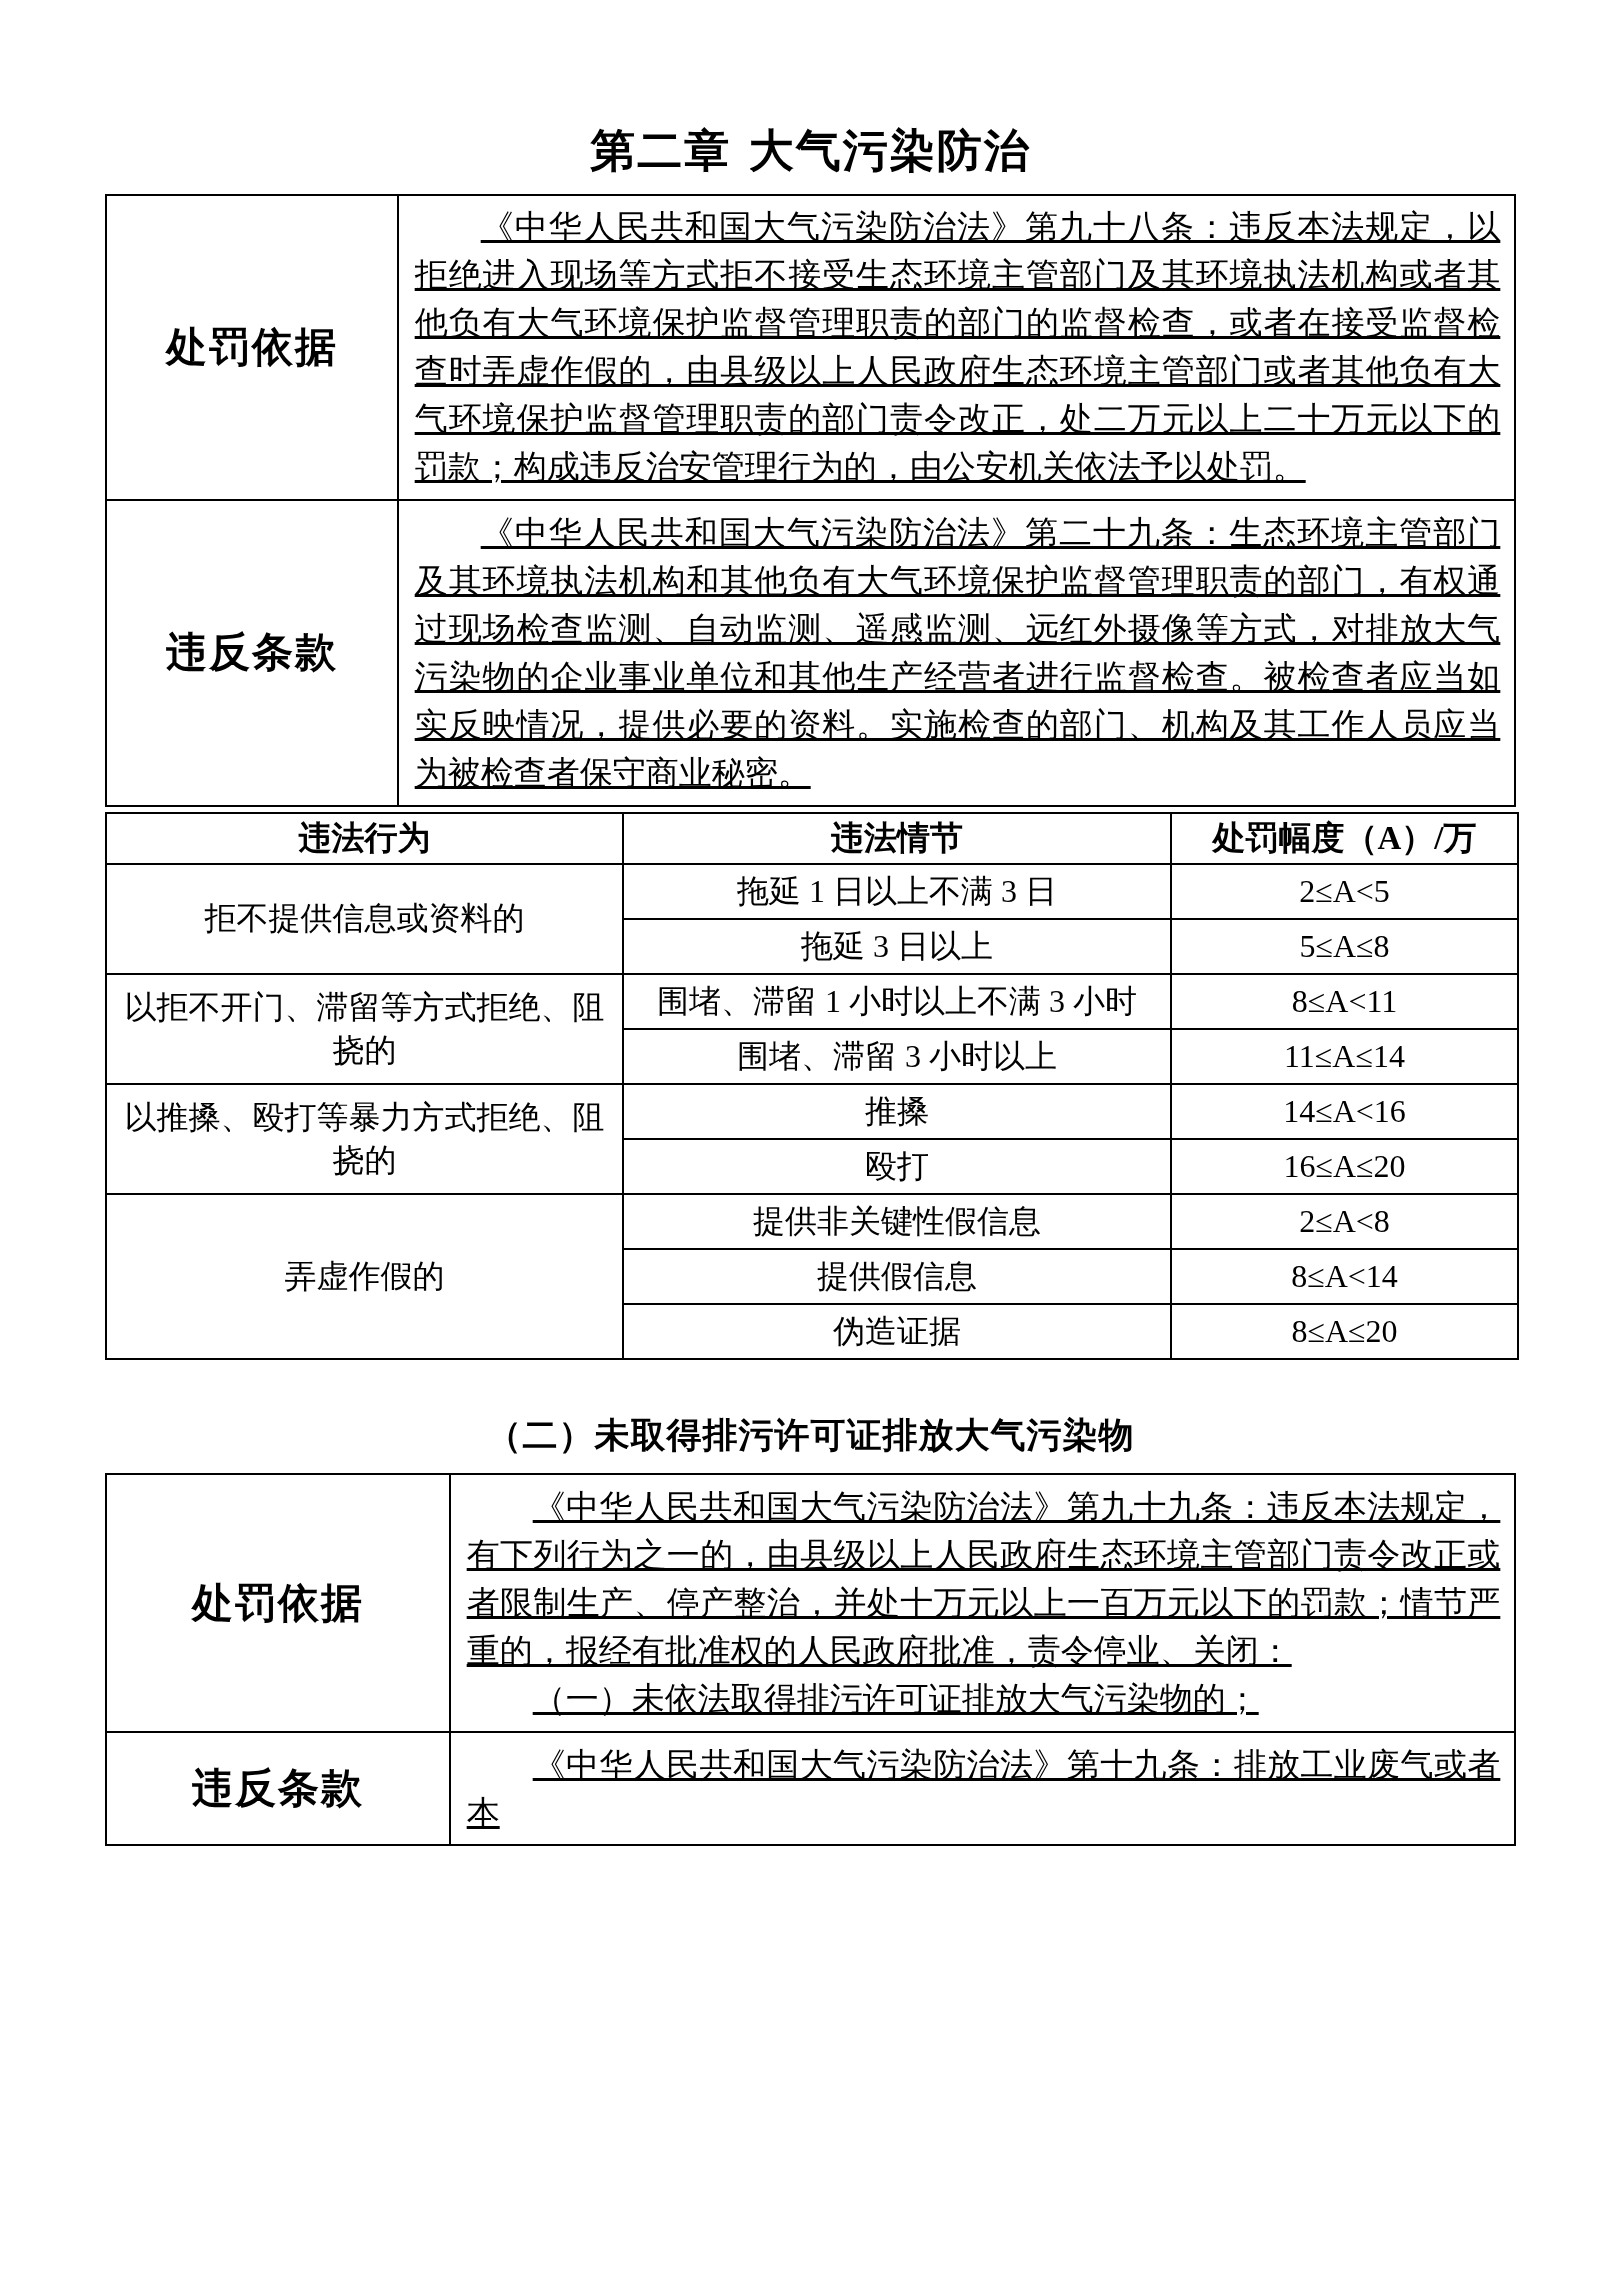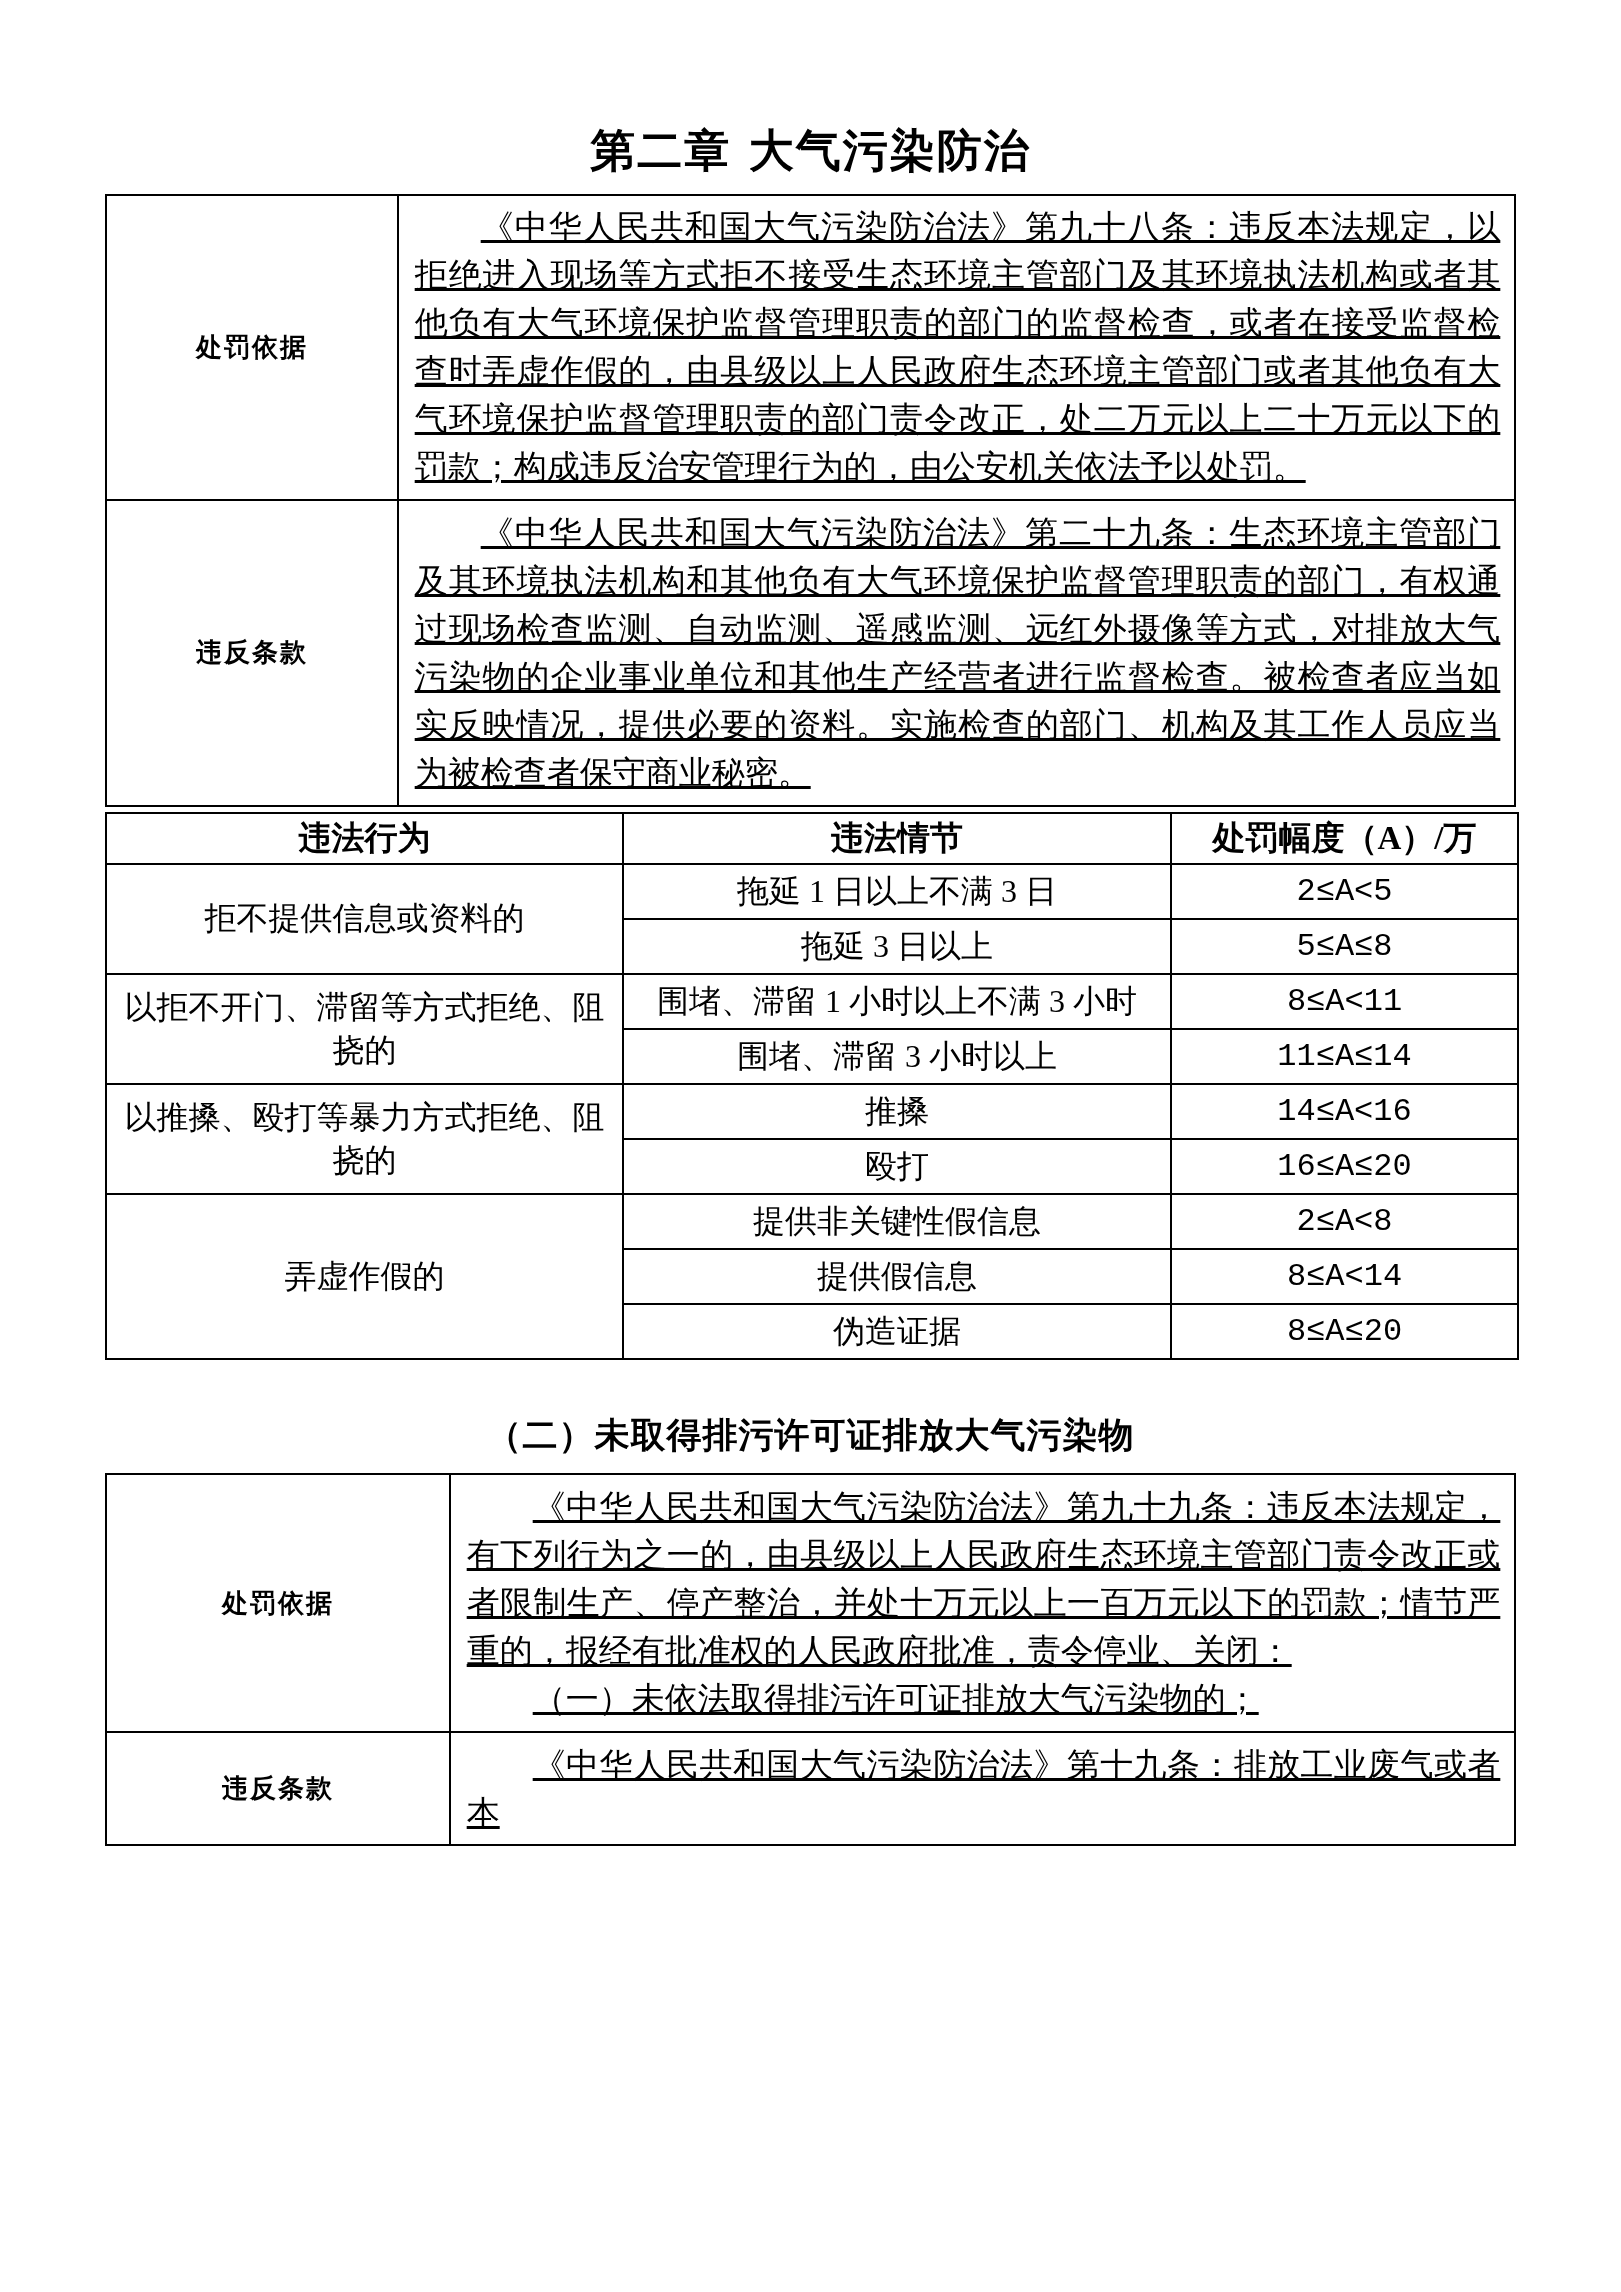--- a/index.html
+++ b/index.html
@@ -44,21 +44,21 @@
   table{
     border-collapse:collapse;
     width:1411px;
     table-layout:fixed;
   }
   .law-table{margin-top:17.6px;border:2.9px solid #000;}
   .law-table td{border:2px solid #000;vertical-align:middle;}
   .label-cell{
     text-align:center;
     font-weight:700;
-    font-size:26px;
+    font-size:41px;
     letter-spacing:2px;
   }
   .text-cell{padding:7.8px 13.7px 7.8px 15.7px;text-decoration:underline;}
   .para{
     margin:0;
     font-size:33px;
     line-height:48px;
     text-align:justify;
     text-indent:2em;
     word-break:break-all;
@@ -71,21 +71,21 @@
     font-size:32px;
     line-height:43px;
     padding:2px 7.8px;
   }
   .vio-table th{
     font-weight:700;
     font-size:33px;
     height:45px;
   }
   .vio-table td{font-weight:400;height:49px;}
-  .range-cell{font-family:Liberation Mono, monospace;}
+  .range-cell{font-family:Liberation Serif, serif;}
   .t3 .text-cell .para{margin:0;}
   .t3 .text-cell .para + .para{margin-top:0;}
   .clause-single{vertical-align:middle;}
   .page-number{
     margin-top:17.6px;
     padding-left:139px;
     font-size:33px;
     letter-spacing:3.9px;
   }
 </style>

